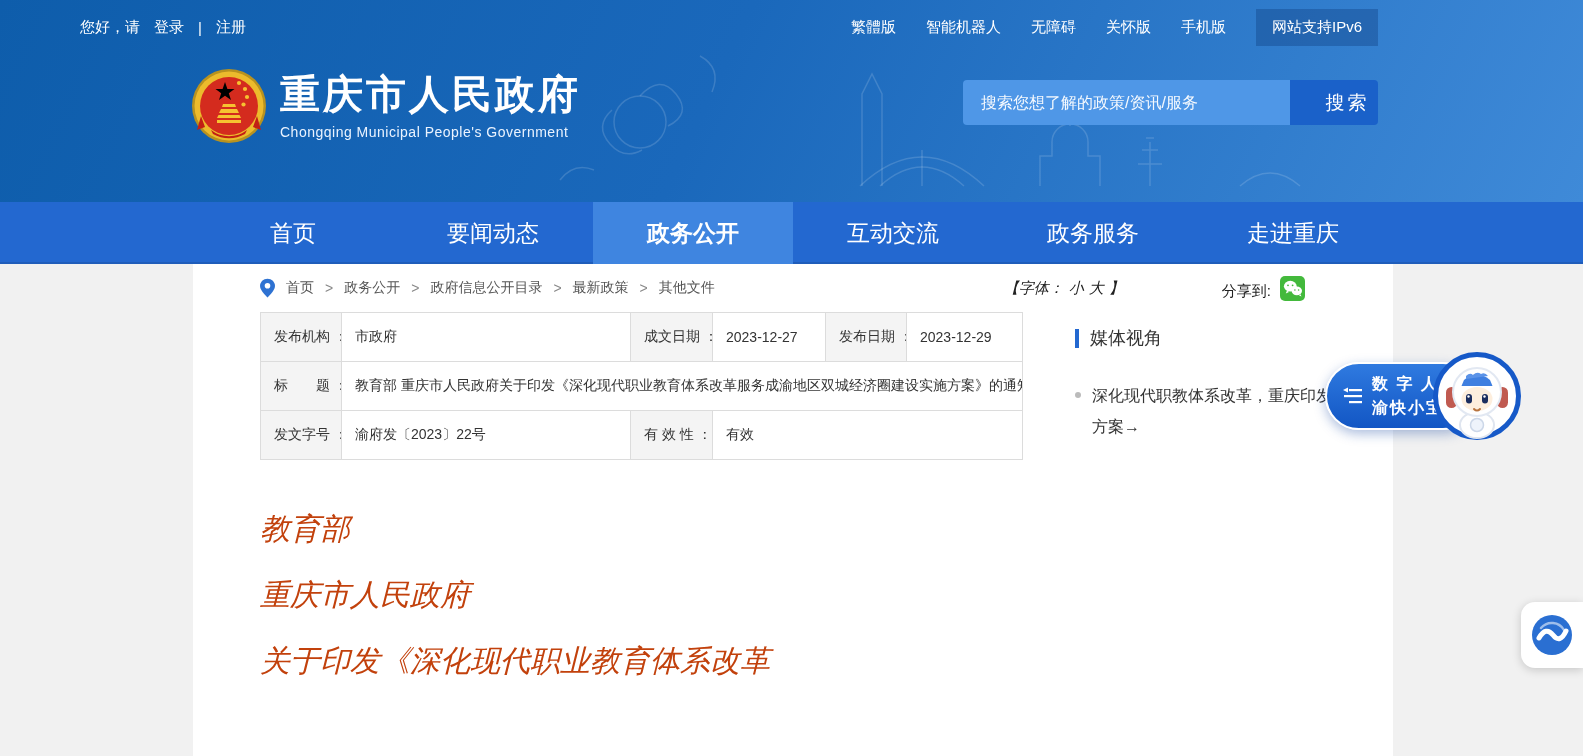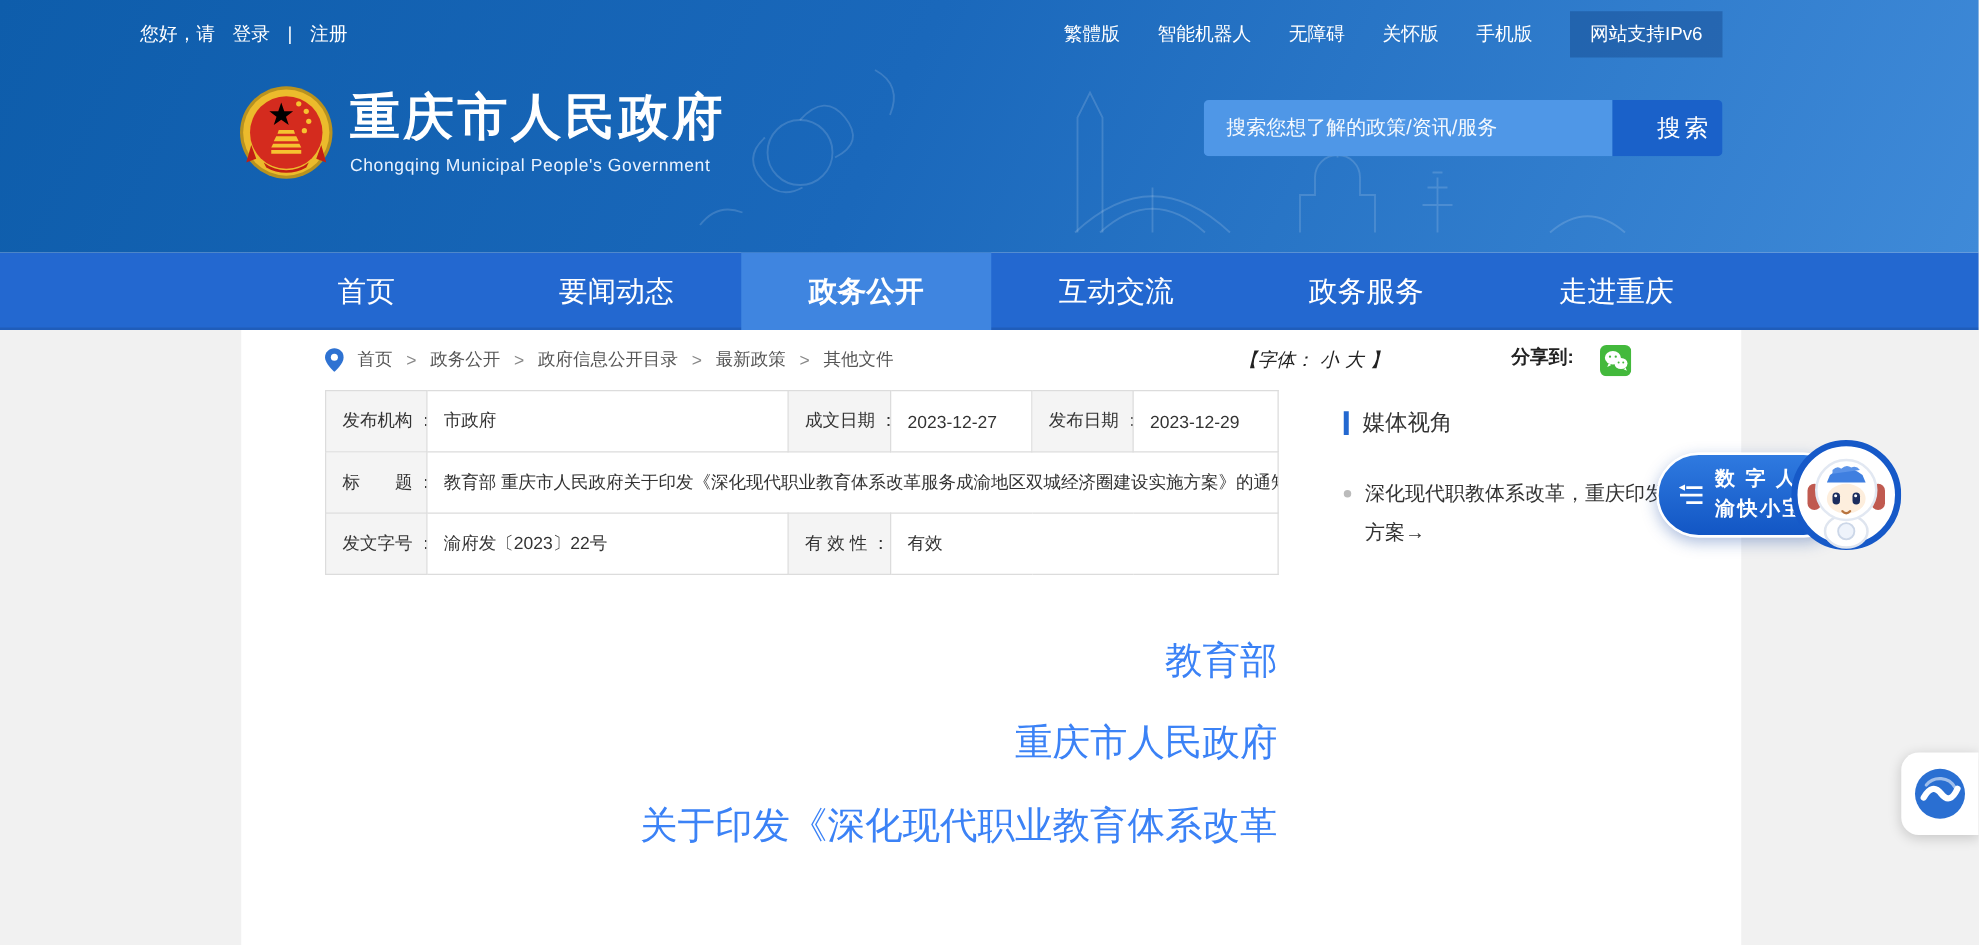--- a/index.html
+++ b/index.html
@@ -9,21 +9,21 @@
     font-family:"Liberation Sans","DejaVu Sans",sans-serif; color:#333;
   }
   .clickable { cursor:pointer; }
 
   
   .header { position:relative; height:202px;
     background:linear-gradient(115deg,#0e5dab 0%,#1a68bb 45%,#3f8ad8 100%); }
   .deco { position:absolute; left:0; top:0; pointer-events:none; }
 
   .topbar { position:relative; z-index:2; display:flex; justify-content:space-between;
-    align-items:center; height:54px; padding:0 205px 0 112px; color:#fff; font-size:15px; }
+    align-items:center; height:54px; padding:0 205px 0 80px; color:#fff; font-size:15px; }
   .topbar-left { display:flex; align-items:center; gap:14px; }
   .topbar-right { display:flex; align-items:center; gap:30px; }
   .topbar a, .tb-link { color:#fff; text-decoration:none; }
   .tb-chip { background:rgba(8,48,110,0.30); padding:9px 16px; }
 
   .brand-row { position:relative; z-index:2; display:flex; align-items:center;
     padding-left:191px; margin-top:14px; }
   .emblem { width:76px; height:76px; flex:0 0 76px; }
   .brand-text { margin-left:13px; color:#fff; }
   .site-title { font-size:40px; font-weight:bold; letter-spacing:3px; line-height:44px; }
@@ -46,29 +46,29 @@
 
   
   .page-wrap { position:relative; margin-left:193px; width:1200px; height:492px; background:#fff; }
 
   .breadcrumb-row { height:48px; display:flex; align-items:center;
     justify-content:space-between; padding:0 88px 0 67px; }
   .breadcrumb { display:flex; align-items:center; gap:11px; font-size:14px; color:#555; }
   .crumb-sep { color:#888; }
   .page-tools { display:flex; align-items:center; font-size:15px; color:#222; }
   .font-tools { margin-right:98px; display:flex; gap:5px; align-items:center;font-style:italic; }
-  .share-tools { display:flex; gap:21px; align-items:flex-start;font-weight:bold; }
+  .share-tools { display:flex; gap:9px; align-items:flex-end; }
 
   table.meta { border-collapse:collapse; margin-left:67px; width:762px;
     font-size:14px; color:#333; table-layout:fixed; }
   table.meta td { border:1px solid #dcdcdc; height:49px; padding:0 13px;
     overflow:hidden; white-space:nowrap; }
   td.lbl { background:#f4f4f4; }
 
-  .doc-title { width:762px; margin:36px 0 0 67px; text-align:right; color:#3b82f6; }
+  .doc-title { width:762px; margin:36px 0 0 67px; text-align:left; color:#c2410c;font-style:italic; }
   .doc-line { font-size:30px; line-height:66px; font-weight:400; }
 
   .sidebar { position:absolute; left:882px; top:62px; width:300px; }
   .sidebar-title { display:flex; align-items:center; gap:11px; font-size:18px; color:#333;text-align:center; }
   .sidebar-bar { width:4px; height:19px; background:#2368d0; }
   .sidebar-list { margin-top:30px; }
   .sidebar-item { display:flex; gap:11px; font-size:16px; color:#333; line-height:31px; width:270px; }
   .sidebar-dot { flex:0 0 6px; width:6px; height:6px; border-radius:50%; background:#bbb; margin-top:12px; }
 
   

